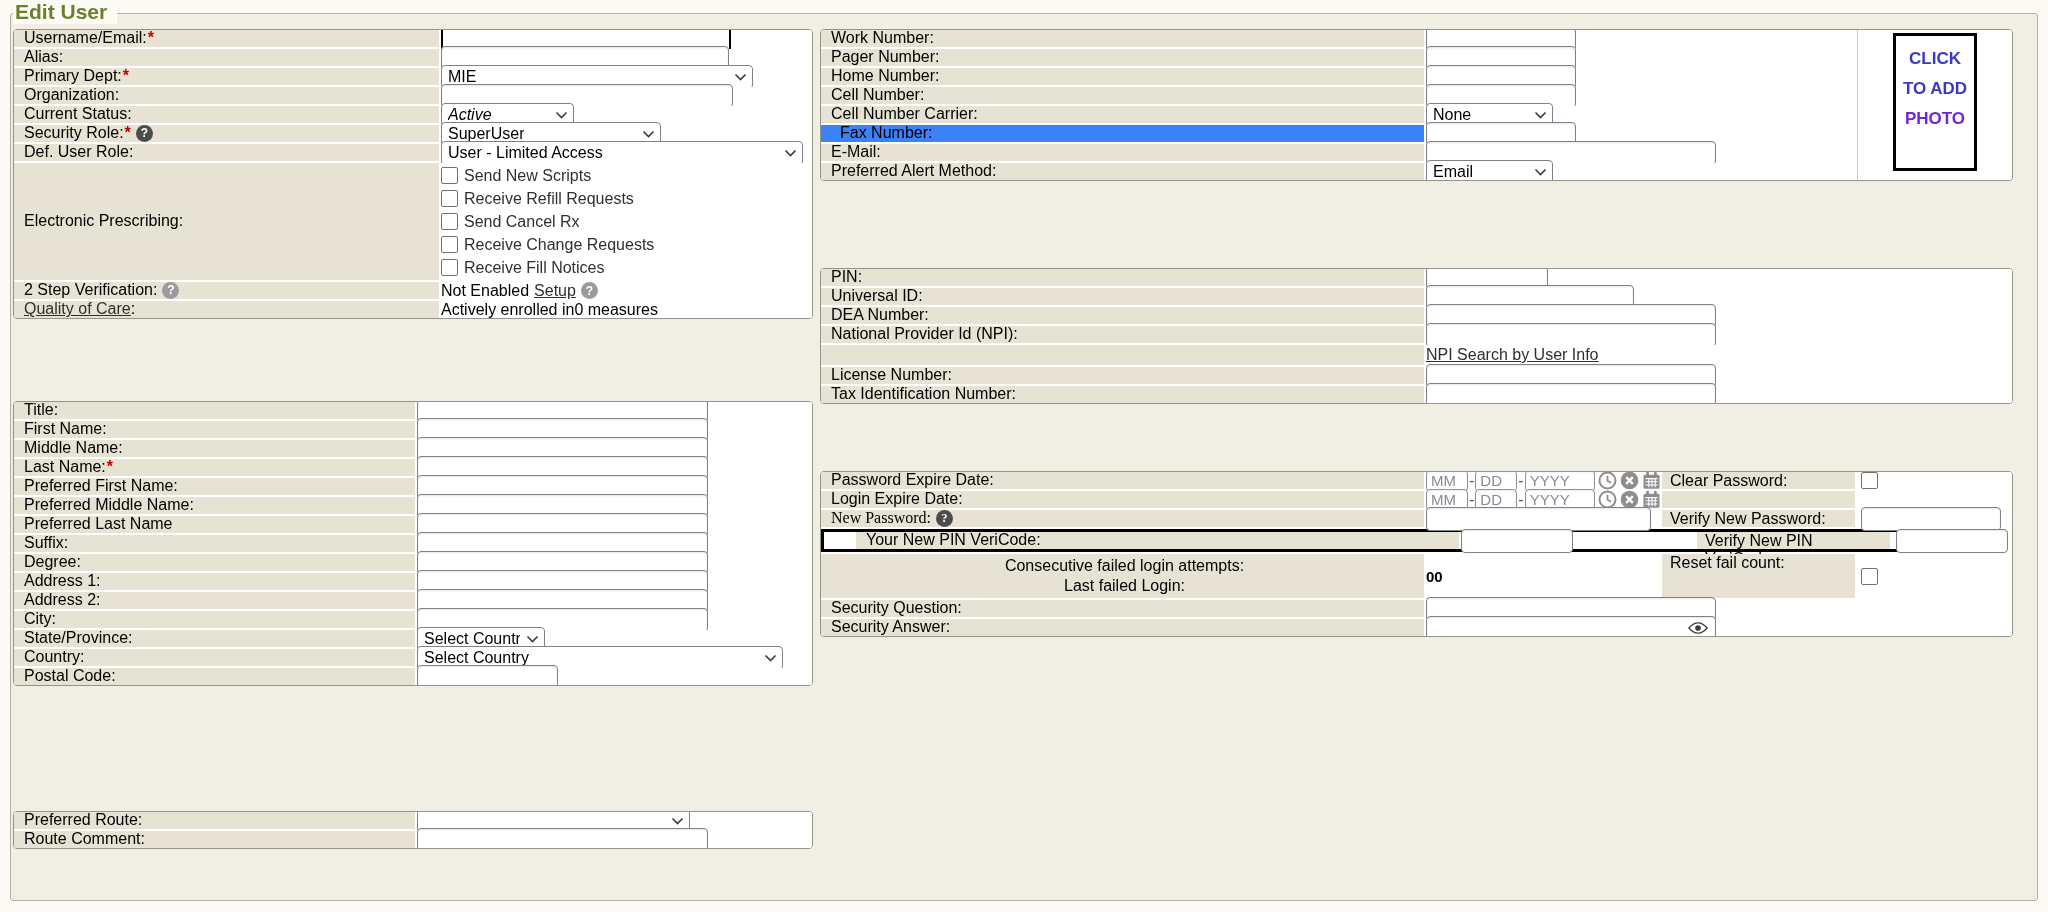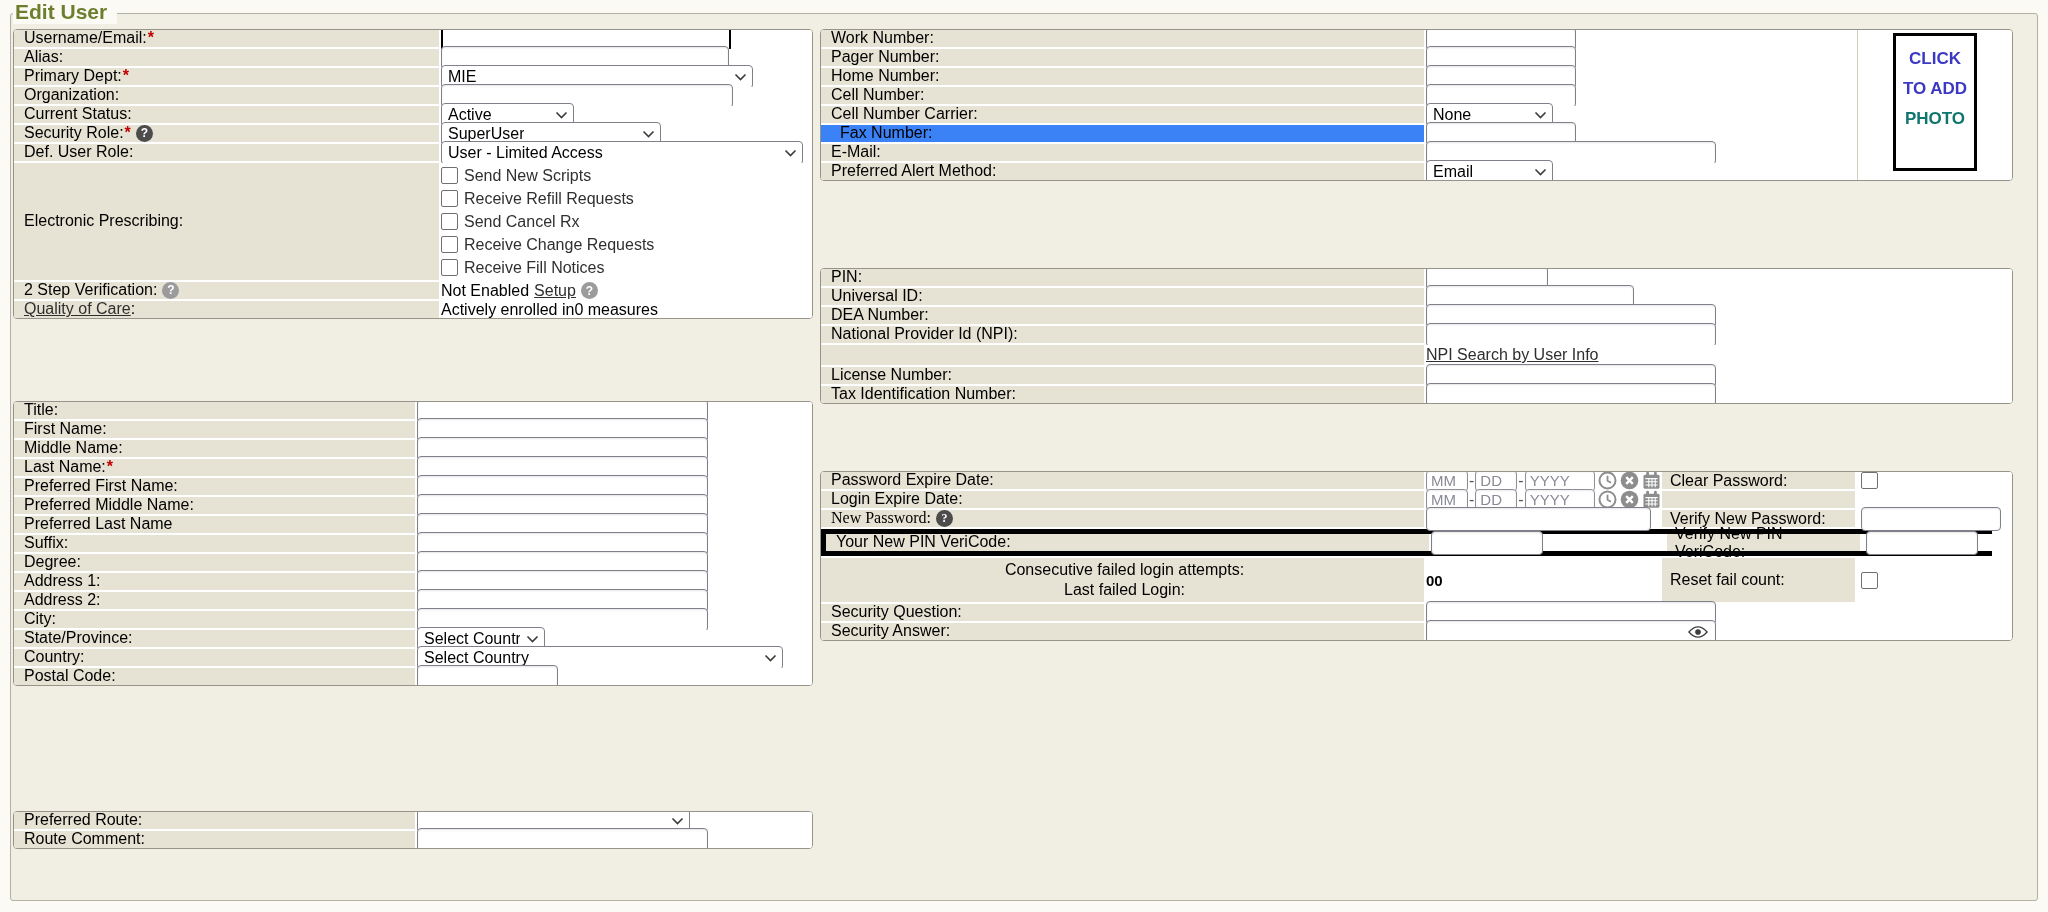--- a/index.html
+++ b/index.html
@@ -22,21 +22,21 @@
     box-sizing:border-box;overflow:hidden;
   }
   .row{display:flex;align-items:stretch;height:17px;margin-bottom:2px;background:#fff;}
   .row:last-child{margin-bottom:0;}
   .lbl{
     background:#e7e3d4;display:flex;align-items:center;
     padding:0 6px 0 10px;box-sizing:border-box;flex:none;line-height:1.15;
   }
   .val{flex:1;display:flex;align-items:center;padding:0 4px 0 2px;background:#fff;min-width:0;}
   .val-fixed{flex:none;width:236px;display:flex;align-items:center;padding:0 0 0 2px;background:#fff;}
-  .lbl2{flex:none;width:193px;background:#e7e3d4;display:flex;align-items:center;padding:0 4px 0 8px;box-sizing:border-box;}
+  .lbl2{flex:none;width:193px;background:#e7e3d4;display:flex;padding:0 4px 0 8px;box-sizing:border-box;}
   .val2{flex:none;width:159px;display:flex;align-items:center;padding-left:6px;background:#fff;}
   .req{color:#c00000;font-weight:bold;margin-left:1px;}
   input.txt{
     height:22px;border:1px solid #80808a;border-radius:4px;background:#fff;
     box-shadow:inset 0 1px 2px rgba(0,0,0,.10);padding:0 5px;font:15px "Liberation Sans",sans-serif;
     box-sizing:content-box;outline:none;flex:none;
   }
   input.txt.focused{border:2px solid #000;box-shadow:none;}
   .select{
     height:24px;border:1px solid #80808a;border-radius:4px;background:#fff;
@@ -74,21 +74,21 @@
   .photo-box{
     position:absolute;left:50%;transform:translateX(-50%);top:3px;width:84px;height:138px;
     border:3px solid #000;background:#fff;display:flex;flex-direction:column;
     align-items:center;justify-content:flex-start;padding-top:8px;box-sizing:border-box;cursor:pointer;
   }
   .photo-box span{font-weight:bold;font-size:17px;line-height:30px;letter-spacing:0px;white-space:nowrap;}
   .photo-links{position:absolute;left:0;right:0;top:148px;text-align:center;}
   .photo-links .l1{display:block;margin-bottom:14px;}
   .r1-flex{display:flex;align-items:stretch;}
   .r1-rows{flex:none;width:1036px;}
-  .hl-wrap{border:5px solid #0ea5e9;margin:2px 20px 2px 0;}
+  .hl-wrap{border:3px solid #0ea5e9;margin:2px 20px 2px 0;padding-left:32px;}
   .hl-wrap .row{margin-bottom:0;}
   .two-line{display:flex;flex-direction:column;justify-content:center;line-height:1.25;}
   .bold-val{font-weight:bold;font-size:15px;}
   .eye-wrap{position:relative;display:inline-flex;align-items:center;}
   .eye{position:absolute;right:8px;top:50%;transform:translateY(-50%);display:inline-flex;cursor:pointer;}
 </style>
 </head>
 <body>
 
 <div class="fieldset">
@@ -134,21 +134,21 @@
         </div>
         <div class="val">
           <input class="txt" type="text" style="width: 280px;">
         </div>
       </div>
       <div class="row">
         <div class="lbl" style="width: 425px; background: rgb(231, 227, 212);">
           <span>Current Status:</span>
         </div>
         <div class="val">
-          <div class="select" style="width: 133px;">
+          <div class="select" style="width: 133px; font-style: italic;">
             <span class="sel-val">Active</span>
             <span class="chev">
               <svg width="13" height="8" viewBox="0 0 13 8">
                 <path d="M1.5 1.5 L6.5 6.5 L11.5 1.5" stroke="#3a3a3a" stroke-width="1.6" fill="none"></path>
               </svg>
             </span>
           </div>
         </div>
       </div>
       <div class="row">
@@ -474,21 +474,21 @@
                 </svg>
               </span>
             </div>
           </div>
         </div>
       </div>
     <div class="photo-strip">
       <div class="photo-box">
         <span style="color: rgb(59, 56, 195);">CLICK</span>
         <span style="color: rgb(59, 56, 195);">TO ADD</span>
-        <span style="color: #0f766e;">PHOTO</span>
+        <span style="color: #6d28d9;">PHOTO</span>
       </div>
       <div class="photo-links">
         <span class="lnk l1">Add Photograph</span>
         <span class="plain-link">Add Signature</span>
       </div>
     </div>
   </div>
 
   <div id="box-identifiers" class="box" style="left:809px;top:254px;width:1193px;">
       <div class="row">

